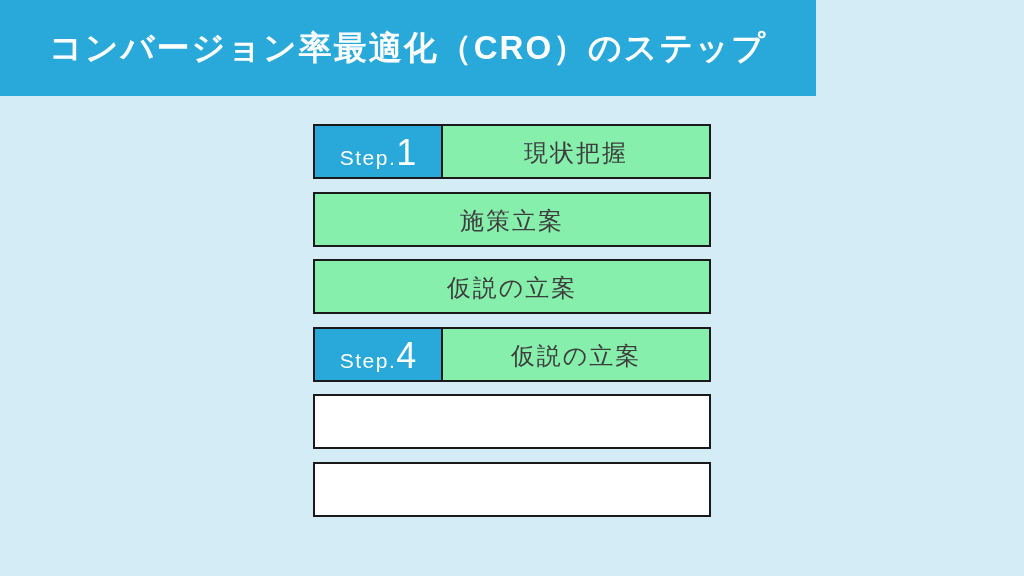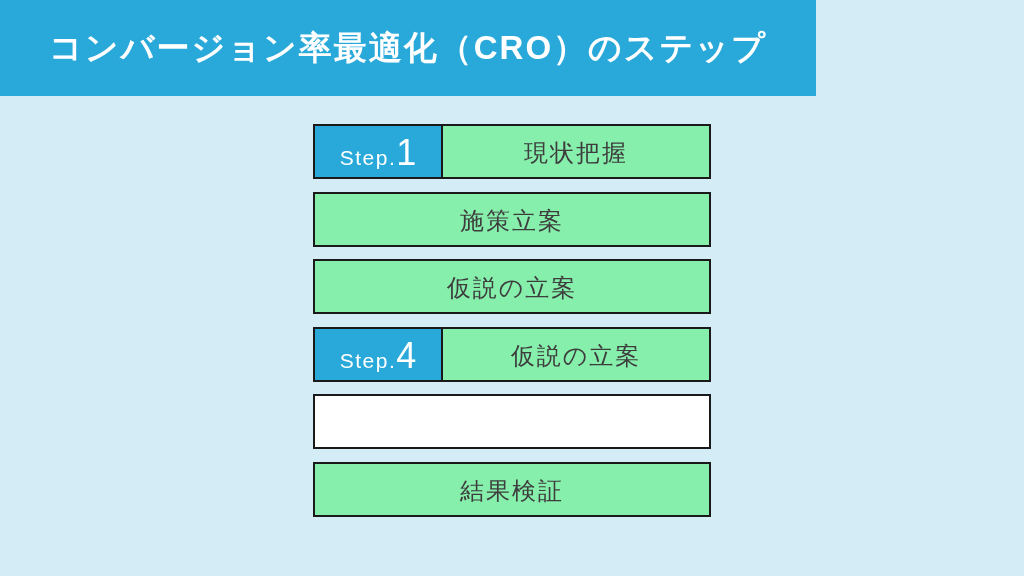--- a/index.html
+++ b/index.html
@@ -106,16 +106,15 @@
 
   <div class="step-row">
     <div class="step-badge"><span class="step-prefix">Step.</span><span class="step-number">4</span></div>
     <div class="step-text">仮説の立案</div>
   </div>
 
   <div class="step-row">
   </div>
 
   <div class="step-row">
-    <div class="step-text">結果検証</div>
   </div>
 
 </main>
 
 </body></html>

